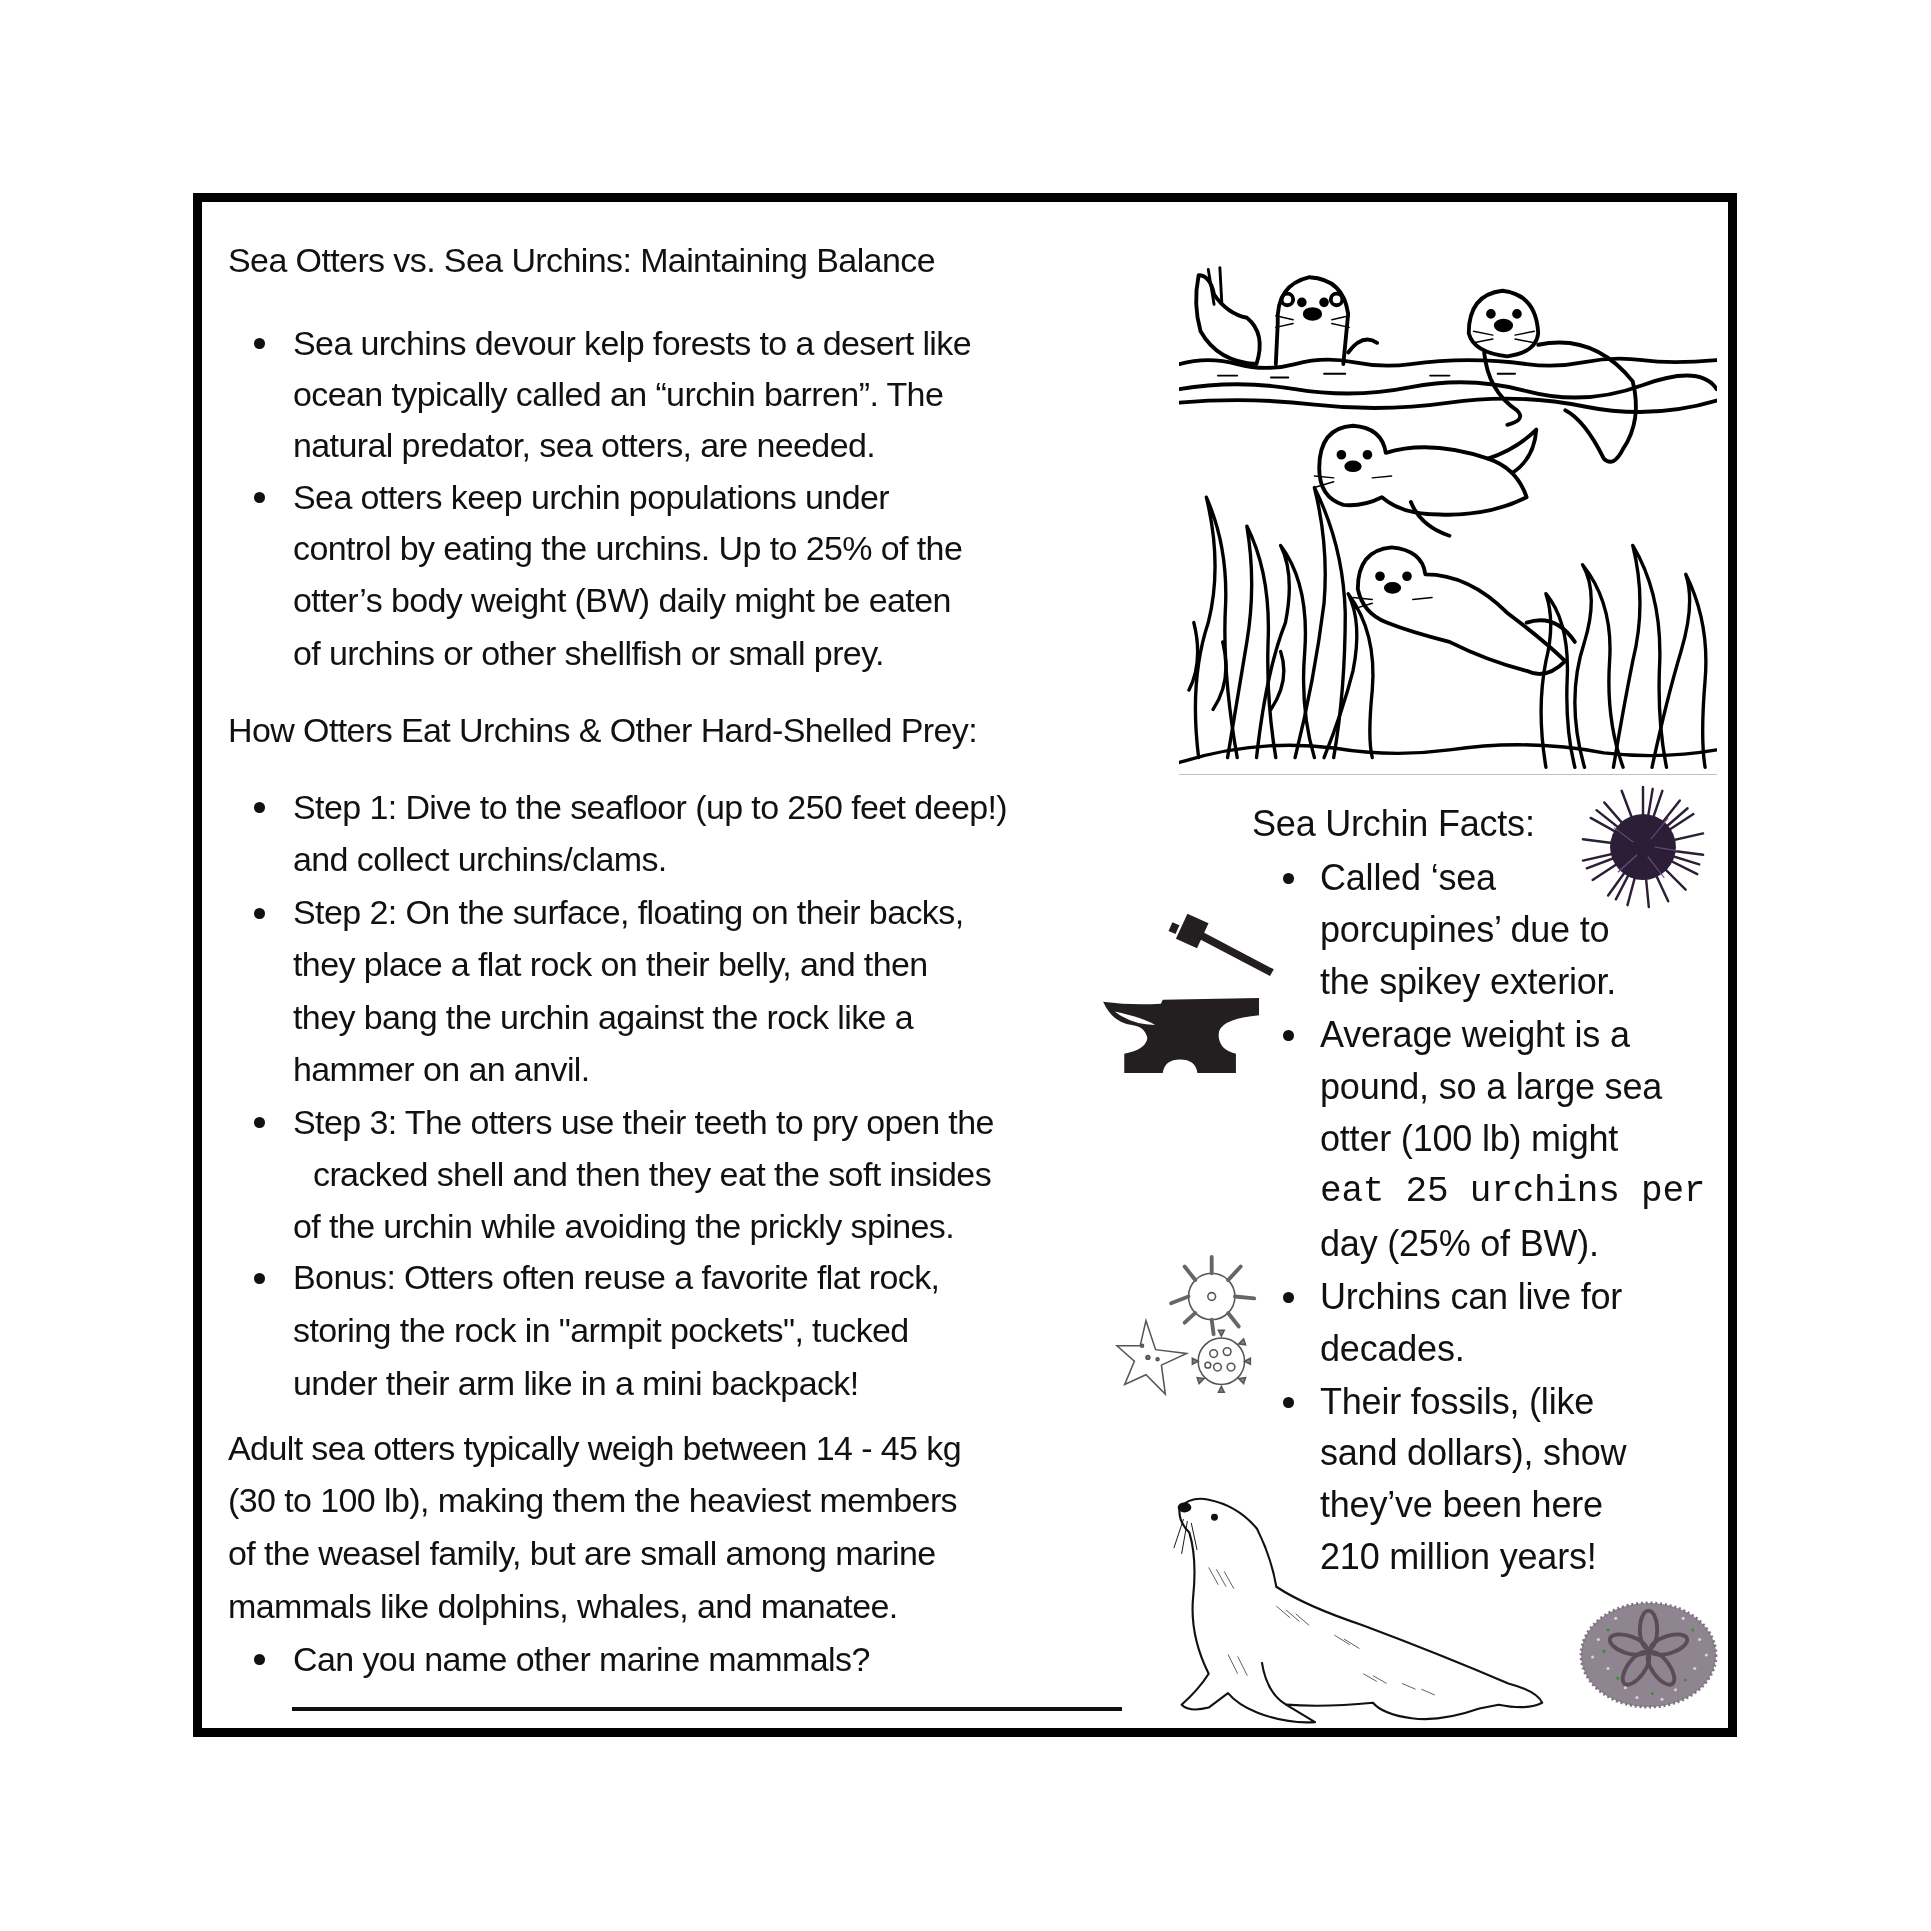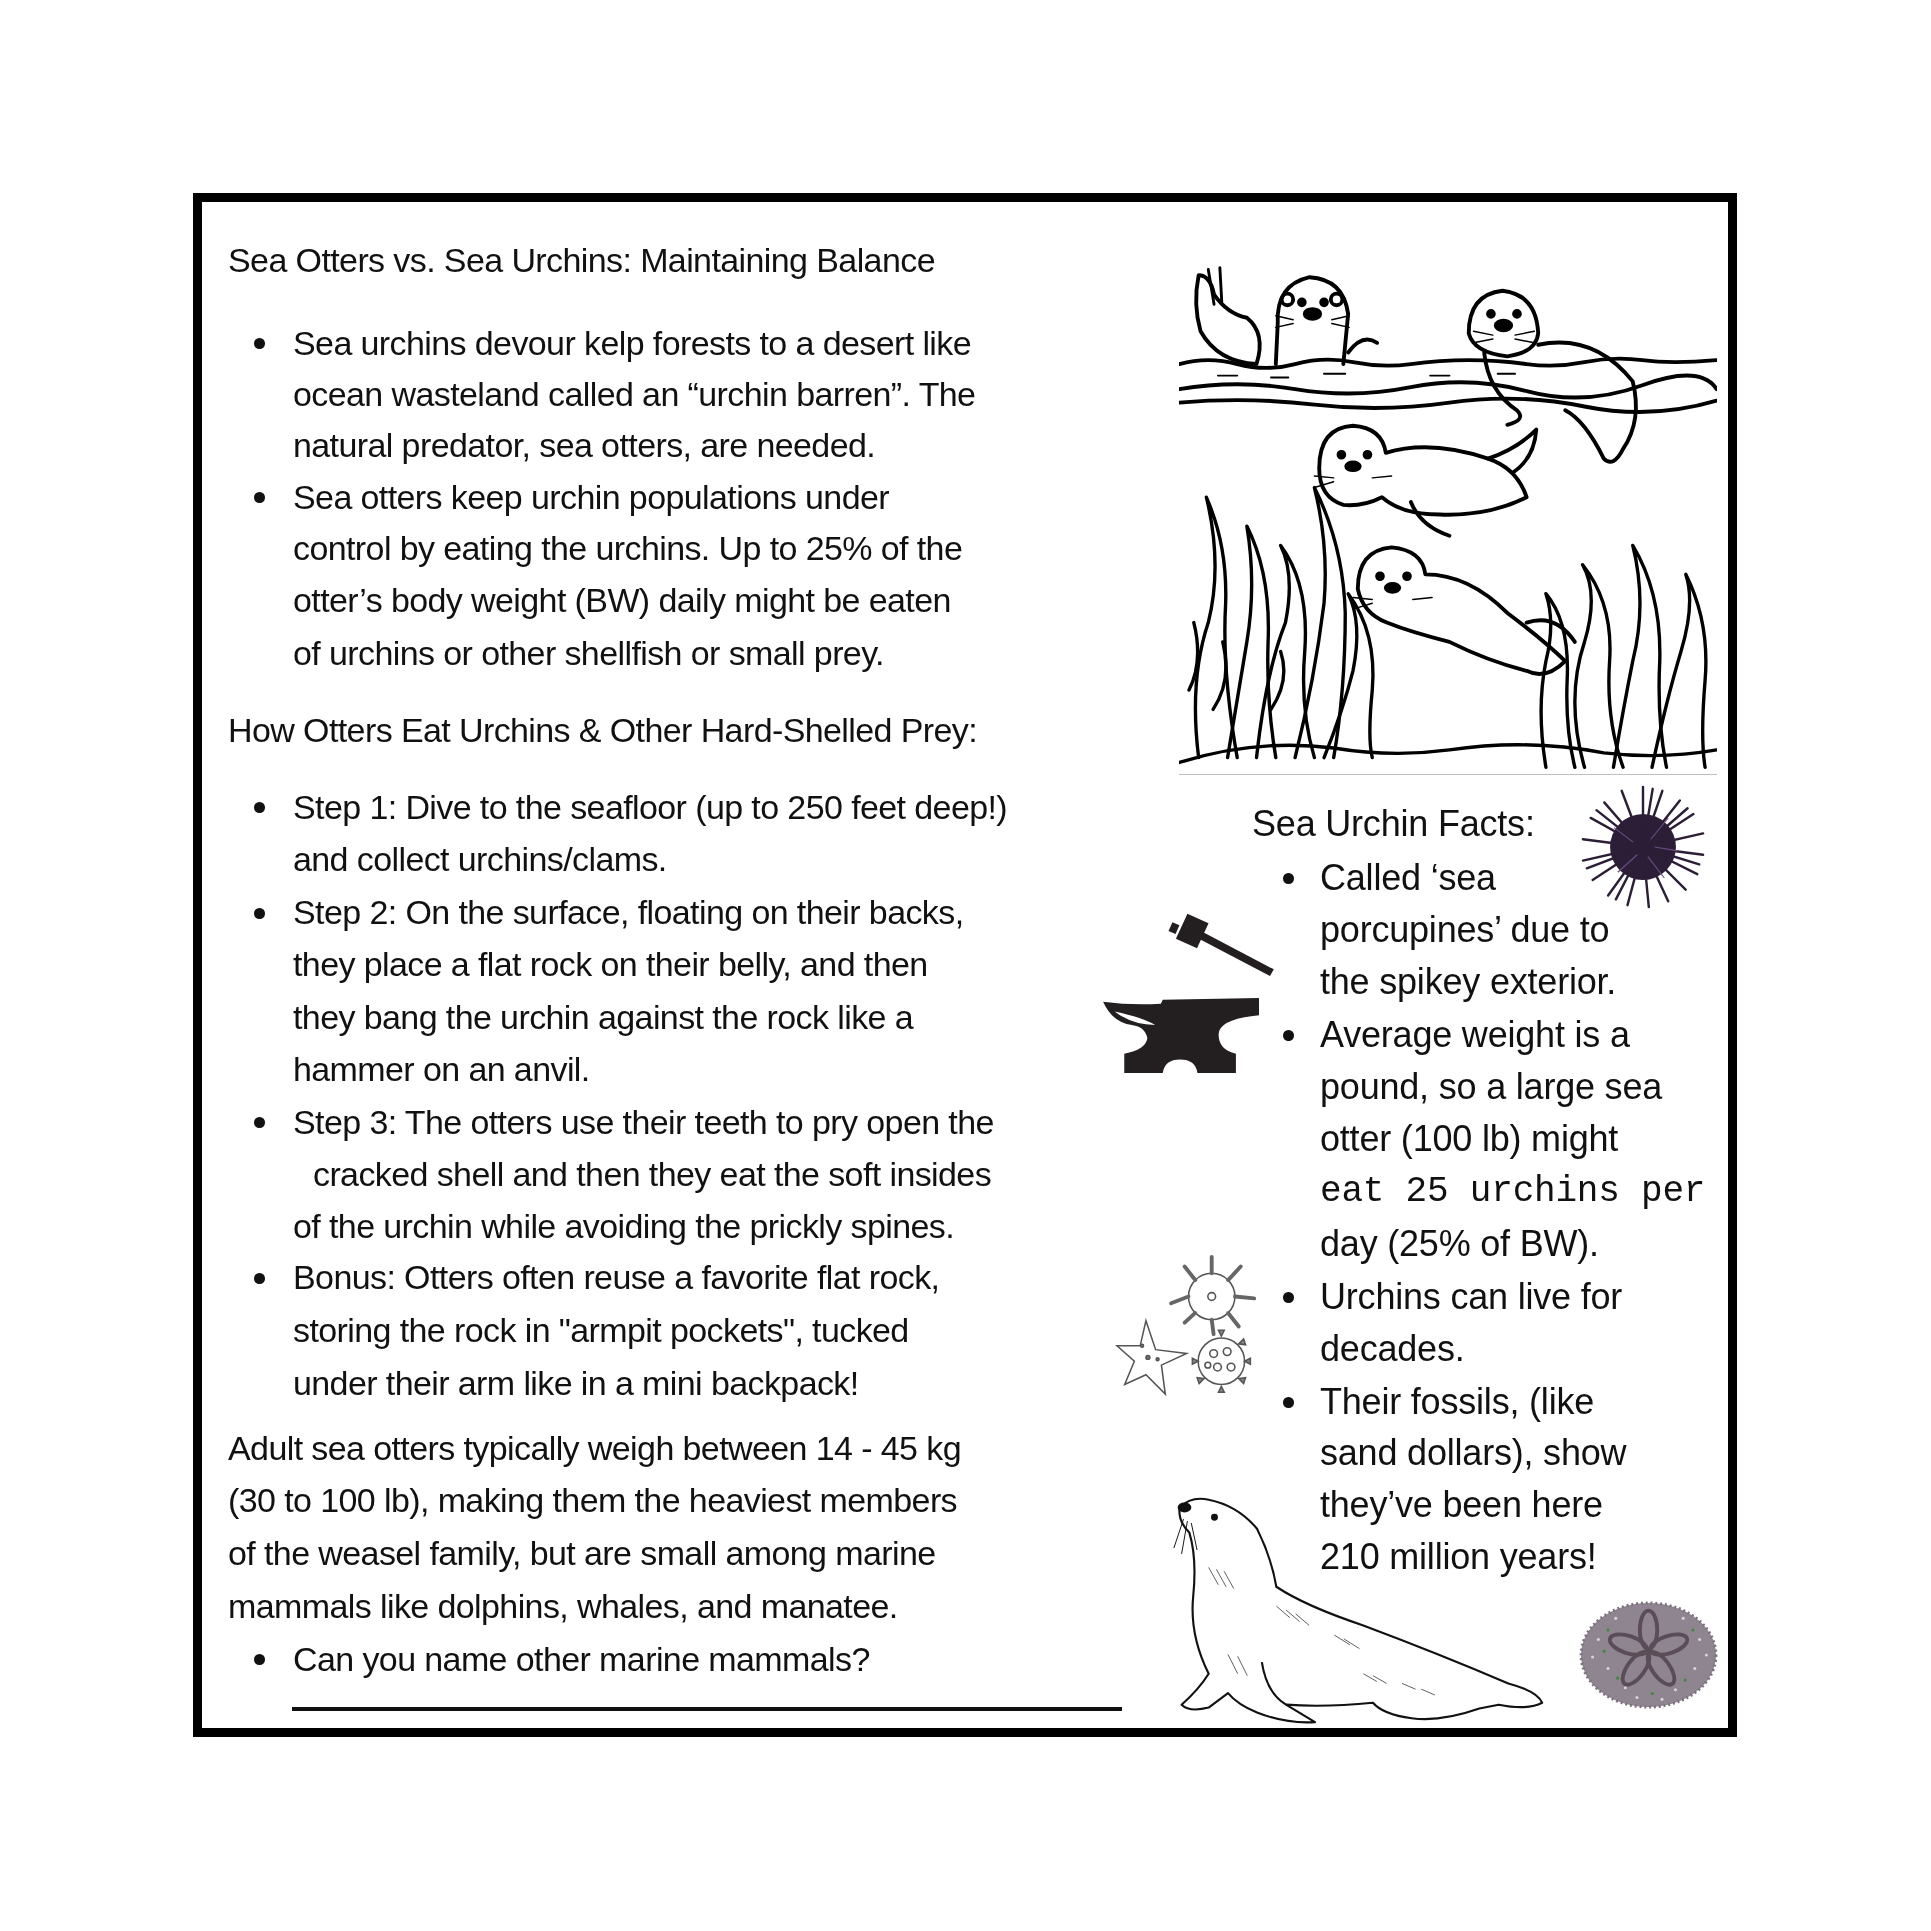--- a/index.html
+++ b/index.html
@@ -15,21 +15,21 @@
 </style>
 </head>
 <body>
 
 <div class="frame"></div>
 
 <div class="line" style="left:228px;top:234px;">Sea Otters vs. Sea Urchins: Maintaining Balance</div>
 
 <div class="dot" style="left:254px;top:338px;"></div>
 <div class="line" style="left:293px;top:317px;">Sea urchins devour kelp forests to a desert like</div>
-<div class="line" style="left:293px;top:368px;">ocean wasteland called an “urchin barren”. The</div>
+<div class="line" style="left:293px;top:368px;">ocean typically called an “urchin barren”. The</div>
 <div class="line" style="left:293px;top:419px;">natural predator, sea otters, are needed.</div>
 <div class="dot" style="left:254px;top:492px;"></div>
 <div class="line" style="left:293px;top:471px;">Sea otters keep urchin populations under</div>
 <div class="line" style="left:293px;top:522px;">control by eating the urchins. Up to 25% of the</div>
 <div class="line" style="left:293px;top:574px;">otter’s body weight (BW) daily might be eaten</div>
 <div class="line" style="left:293px;top:627px;">of urchins or other shellfish or small prey.</div>
 
 <div class="line" style="left:228px;top:704px;">How Otters Eat Urchins &amp; Other Hard-Shelled Prey:</div>
 
 <div class="dot" style="left:254px;top:802px;"></div>

